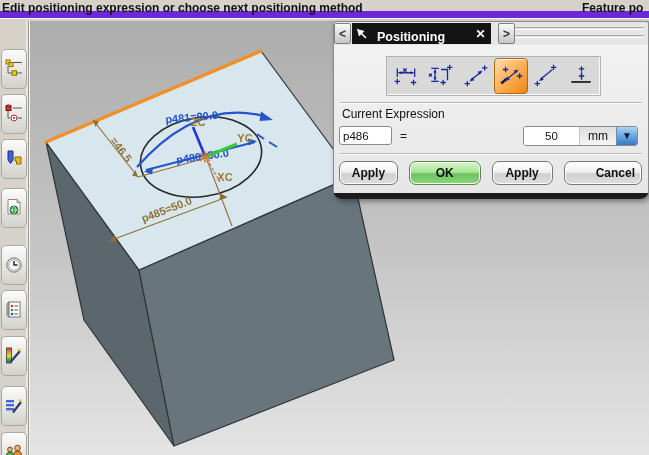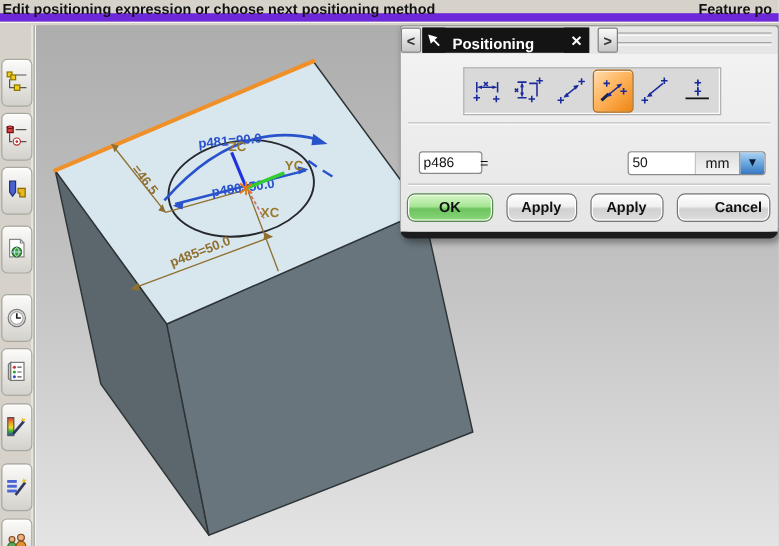--- a/index.html
+++ b/index.html
@@ -72,30 +72,30 @@
   .method{width:34px;height:36px;border:none;background:transparent;padding:1px;display:flex;align-items:center;justify-content:center;cursor:pointer;}
   .method.selected{
     background:linear-gradient(135deg,#ffdcae 0%,#ffb55e 45%,#ee8512 100%);
     border:1px solid #b06a12;border-radius:4px;
     box-shadow:inset 0 1px 0 rgba(255,255,255,.7);
   }
   .sep{position:absolute;left:6px;right:6px;height:2px;border-top:1px solid #b6b6b6;border-bottom:1px solid #fbfbfb;}
   .sep1{top:57px;} .sep2{top:108px;}
   .expr-label{position:absolute;left:8px;top:62px;font-size:12px;color:#111;}
   .expr-name{
-    position:absolute;left:15px;top:81px;width:53px;height:19px;
+    position:absolute;left:5px;top:81px;width:53px;height:19px;
     border:1px solid #8a8a8a;border-radius:3px;font-size:11.5px;padding:0 3px;
     font-family:"Liberation Sans",sans-serif;background:#fff;color:#111;
   }
   .expr-eq{position:absolute;left:66px;top:84px;font-size:12px;color:#111;}
   .valgroup{
     position:absolute;left:189px;top:81px;width:115px;height:20px;
     border:1px solid #8a8a8a;border-radius:3px;display:flex;overflow:hidden;background:#fff;
   }
-  .valinput{border:none;width:55px;height:100%;font-size:11.5px;padding:0 3px;font-family:"Liberation Sans",sans-serif;color:#111;background:#fff;}
+  .valinput{border:none;width:55px;height:100%;font-size:11.5px;padding:0 3px;font-family:"Liberation Sans",sans-serif;color:#111;background:#fff;text-align:center;}
   .unit{width:37px;display:flex;align-items:center;justify-content:center;font-size:12px;color:#111;
         background:linear-gradient(180deg,#dedede,#f4f4f4);border-left:1px solid #c4c4c4;}
   .dropbtn{width:21px;border:none;border-left:1px solid #6a8ab0;cursor:pointer;padding:0;
         background:linear-gradient(180deg,#aed2f2 0%,#6aa8dd 50%,#3878c0 100%);
         color:#0a1a3a;font-size:10px;line-height:10px;}
   .btnrow{position:absolute;left:5px;top:116px;right:6px;height:24px;display:flex;gap:11px;}
   .dbtn{
     height:24px;border:1px solid #777;border-radius:7px;cursor:pointer;
     font-family:"Liberation Sans",sans-serif;font-size:12px;font-weight:bold;color:#111;
     background:linear-gradient(180deg,#ffffff 0%,#f0f0f0 45%,#d0d0d0 55%,#dedede 100%);
@@ -325,30 +325,31 @@
         <svg width="26" height="24" viewBox="0 0 24 22">
           <line x1="3" y1="16.5" x2="21" y2="16.5" stroke="#111" stroke-width="1.5"></line>
           <line x1="12.5" y1="3" x2="12.5" y2="16.5" stroke="#1b2a9b" stroke-width="1.2" stroke-dasharray="2.5,2"></line>
           <path d="M10 4.5 h5 M12.5 2 v5 M10 11 h5 M12.5 8.5 v5" stroke="#1b2a9b" fill="none" stroke-width="1.2"></path>
         </svg>
       </button>
     </div>
 
     <div class="sep sep1"></div>
 
+    <div class="expr-label">Current Expression</div>
     <input class="expr-name" type="text" value="p486" style="">
     <span class="expr-eq">=</span>
     <div class="valgroup">
       <input class="valinput" type="text" value="50" style="">
       <span class="unit">mm</span>
       <button class="dropbtn"><span>▼</span></button>
     </div>
 
     <div class="sep sep2"></div>
 
     <div class="btnrow">
+      <button class="dbtn apply">Apply</button>
       <button class="dbtn ok">OK</button>
-      <button class="dbtn apply">Apply</button>
       <button class="dbtn back">Apply</button>
       <button class="dbtn cancel">Cancel</button>
     </div>
   </div>
 </div>
 
 </body></html>

